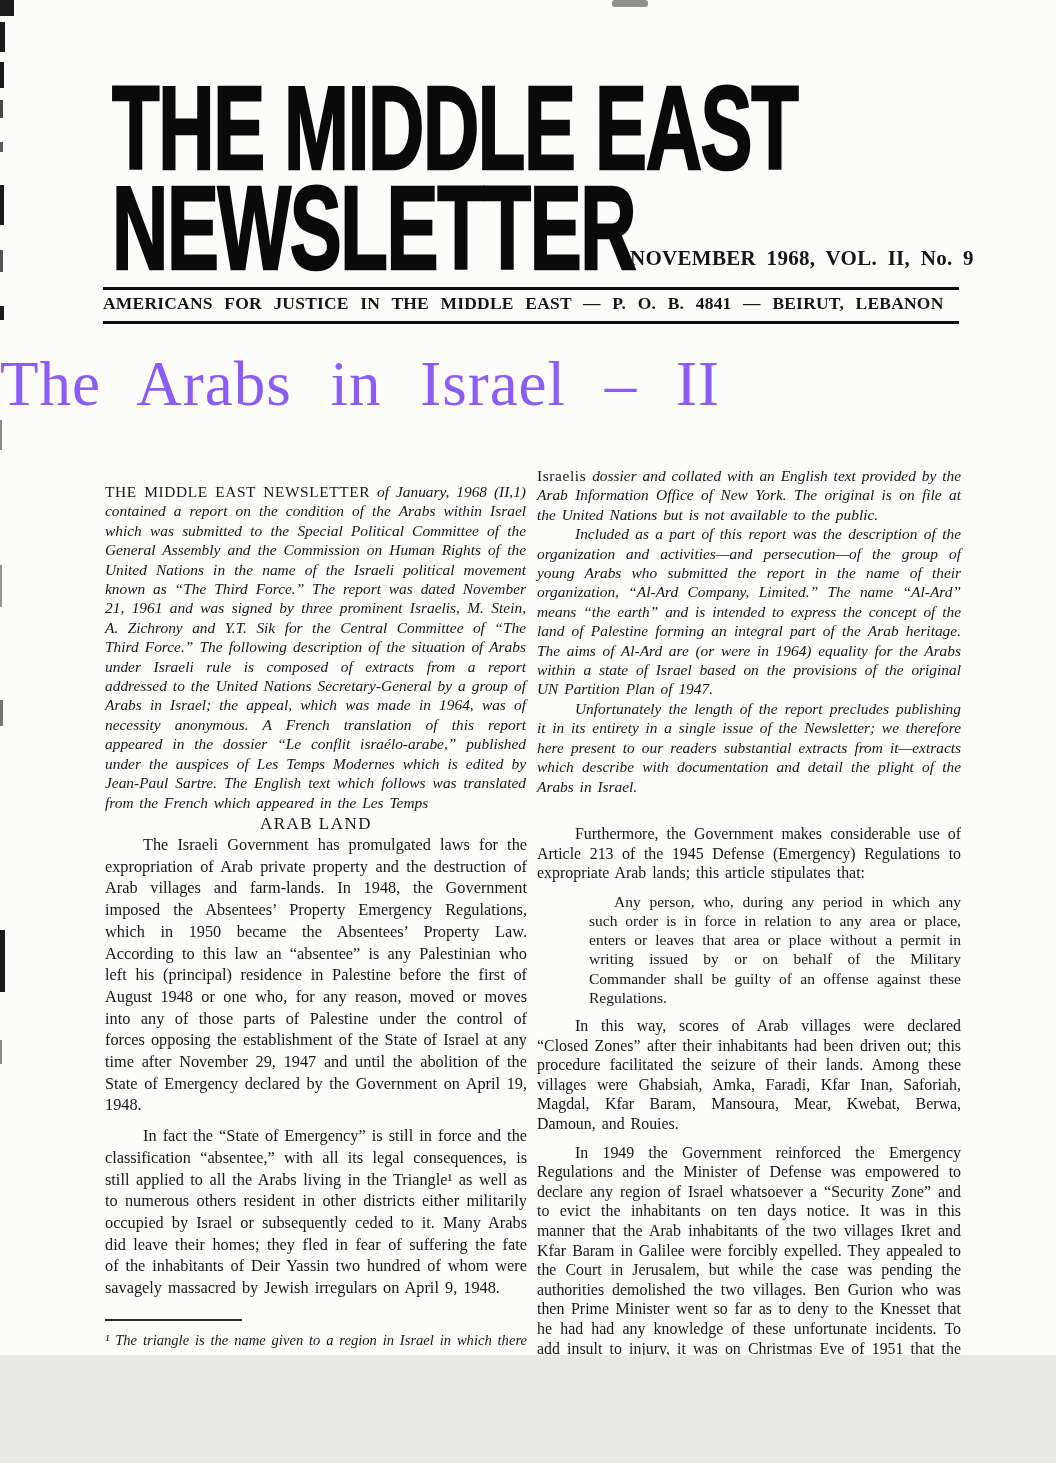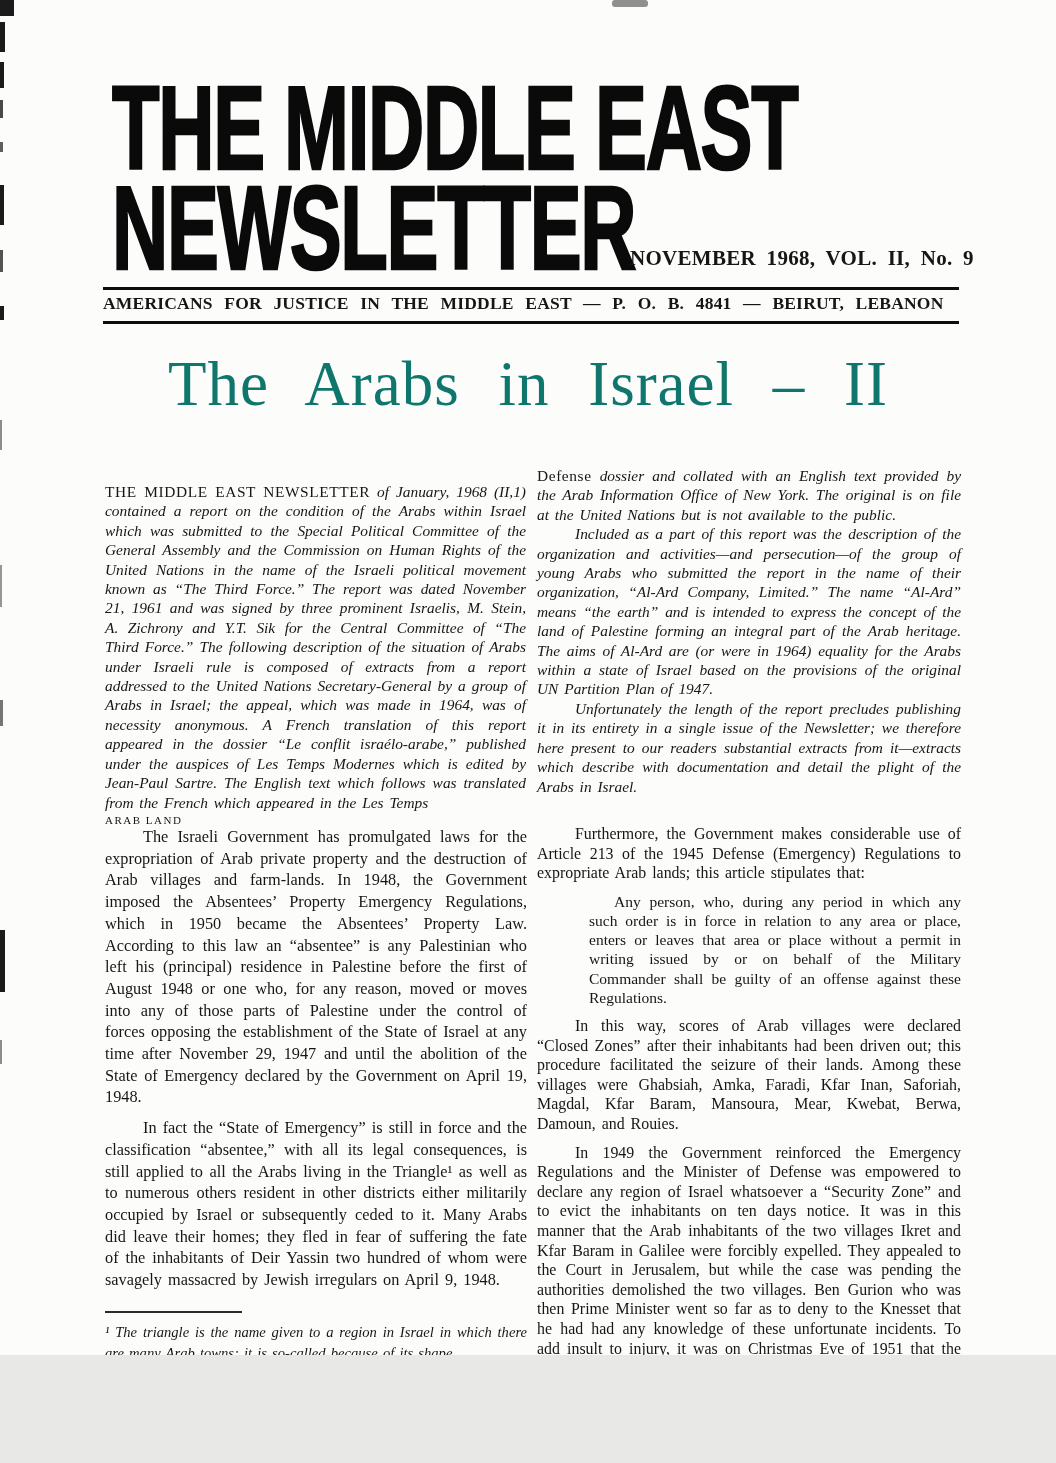--- a/index.html
+++ b/index.html
@@ -29,22 +29,22 @@
   .rule-2 { top:321px; }
   .byline {
     position:absolute; left:103px; top:293px; width:856px;
     font-weight:bold; font-size:17.5px;
     word-spacing:7px; letter-spacing:0.2px; white-space:nowrap;
   }
 
   
   .headline {
     position:absolute; left:0; right:0; top:348px;
-    text-align:center; font-size:63px; font-weight:400;
-    word-spacing:22px; letter-spacing:1px; color:#0f766e;
+    font-size:63px; font-weight:400;
+    word-spacing:22px; letter-spacing:1px; color:#8b5cf6;
   }
 
   
   .col { position:absolute; text-align:justify; }
   #intro-left  { left:105px; top:482px; width:421px; }
   #intro-right { left:537px; top:466px; width:424px; }
   #body-left   { left:105px; top:814px; width:422px; }
   #body-right  { left:537px; top:824px; width:424px; }
 
   .col p { margin:0; }
@@ -56,21 +56,21 @@
   .gap { margin-top:9px !important; }
 
   #body-left .para  { font-size:16.3px; line-height:21.7px; word-spacing:2px; }
   #body-right .para { font-size:15.9px; line-height:19.6px; word-spacing:2px; }
   #body-right .quote {
     margin:9px 0 9px 52px !important; text-indent:25px;
     font-size:15.5px; line-height:19.2px;
   }
 
   .section-title {
-    text-align:left; font-size:11px; font-weight:400;
+    text-align:center; font-size:17px; font-weight:400;
     letter-spacing:1.5px; margin:0 0 13px 0; text-indent:0;
   }
 
   .fn-rule { width:137px; height:2px; background:#2a2a2a; margin:20px 0 9px 0; }
   .footnote {
     font-style:italic; font-size:14.6px; line-height:21px;
     text-align:justify; word-spacing:1.5px;
   }
 
   .page-num {
@@ -110,21 +110,21 @@
   <div class="rule rule-1"></div>
   <div class="byline">AMERICANS FOR JUSTICE IN THE MIDDLE EAST — P. O. B. 4841 — BEIRUT, LEBANON</div>
   <div class="rule rule-2"></div>
 
   <div class="headline">The Arabs in Israel – II</div>
 
   <div class="col" id="intro-left">
       <p class="para"><span class="lead">THE MIDDLE EAST NEWSLETTER</span> of January, 1968 (II,1) contained a report on the condition of the Arabs within Israel which was submitted to the Special Political Committee of the General Assembly and the Commission on Human Rights of the United Nations in the name of the Israeli political movement known as “The Third Force.” The report was dated November 21, 1961 and was signed by three prominent Israelis, M. Stein, A. Zichrony and Y.T. Sik for the Central Committee of “The Third Force.” The following description of the situation of Arabs under Israeli rule is composed of extracts from a report addressed to the United Nations Secretary-General by a group of Arabs in Israel; the appeal, which was made in 1964, was of necessity anonymous. A French translation of this report appeared in the dossier “Le conflit israélo-arabe,” published under the auspices of Les Temps Modernes which is edited by Jean-Paul Sartre. The English text which follows was translated from the French which appeared in the Les Temps</p>
     </div>
   <div class="col" id="intro-right">
-      <p class="para"><span class="lead">Defense</span> dossier and collated with an English text provided by the Arab Information Office of New York. The original is on file at the United Nations but is not available to the public.</p>
+      <p class="para"><span class="lead">Israelis</span> dossier and collated with an English text provided by the Arab Information Office of New York. The original is on file at the United Nations but is not available to the public.</p>
       <p class="para indent">Included as a part of this report was the description of the organization and activities—and persecution—of the group of young Arabs who submitted the report in the name of their organization, “Al-Ard Company, Limited.” The name “Al-Ard” means “the earth” and is intended to express the concept of the land of Palestine forming an integral part of the Arab heritage. The aims of Al-Ard are (or were in 1964) equality for the Arabs within a state of Israel based on the provisions of the original UN Partition Plan of 1947.</p>
       <p class="para indent">Unfortunately the length of the report precludes publishing it in its entirety in a single issue of the Newsletter; we therefore here present to our readers substantial extracts from it—extracts which describe with documentation and detail the plight of the Arabs in Israel.</p>
     </div>
 
   <div class="col" id="body-left">
     <p class="section-title">ARAB LAND</p>
     <div>
         <p class="para indent">The Israeli Government has promulgated laws for the expropriation of Arab private property and the destruction of Arab villages and farm-lands.  In 1948, the Government imposed the Absentees’ Property Emergency Regulations, which in 1950 became the Absentees’ Property Law.  According to this law an “absentee” is any Palestinian who left his (principal) residence in Palestine before the first of August 1948 or one who, for any reason, moved or moves into any of those parts of Palestine under the control of forces opposing the establishment of the State of Israel at any time after November 29, 1947 and until the abolition of the State of Emergency declared by the Government on April 19, 1948.</p>
         <p class="para indent gap">In fact the “State of Emergency” is still in force and the classification “absentee,” with all its legal consequences, is still applied to all the Arabs living in the Triangle¹ as well as to numerous others resident in other districts either militarily occupied by Israel or subsequently ceded to it. Many Arabs did leave their homes; they fled in fear of suffering the fate of the inhabitants of Deir Yassin two hundred of whom were savagely massacred by Jewish irregulars on April 9, 1948.</p>
       </div>

